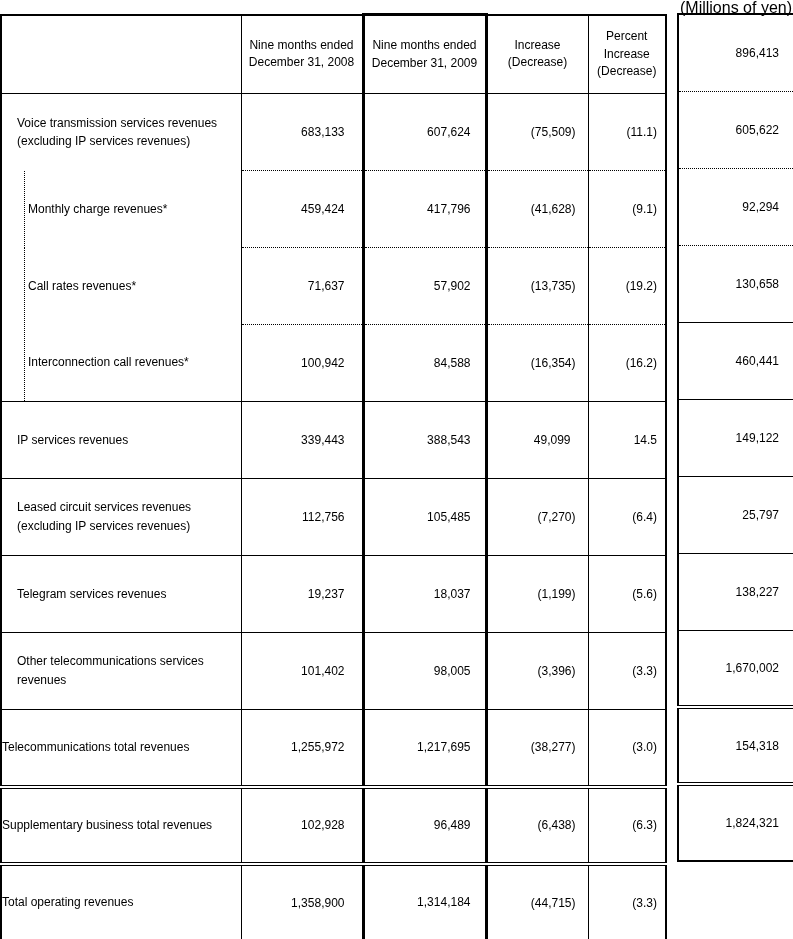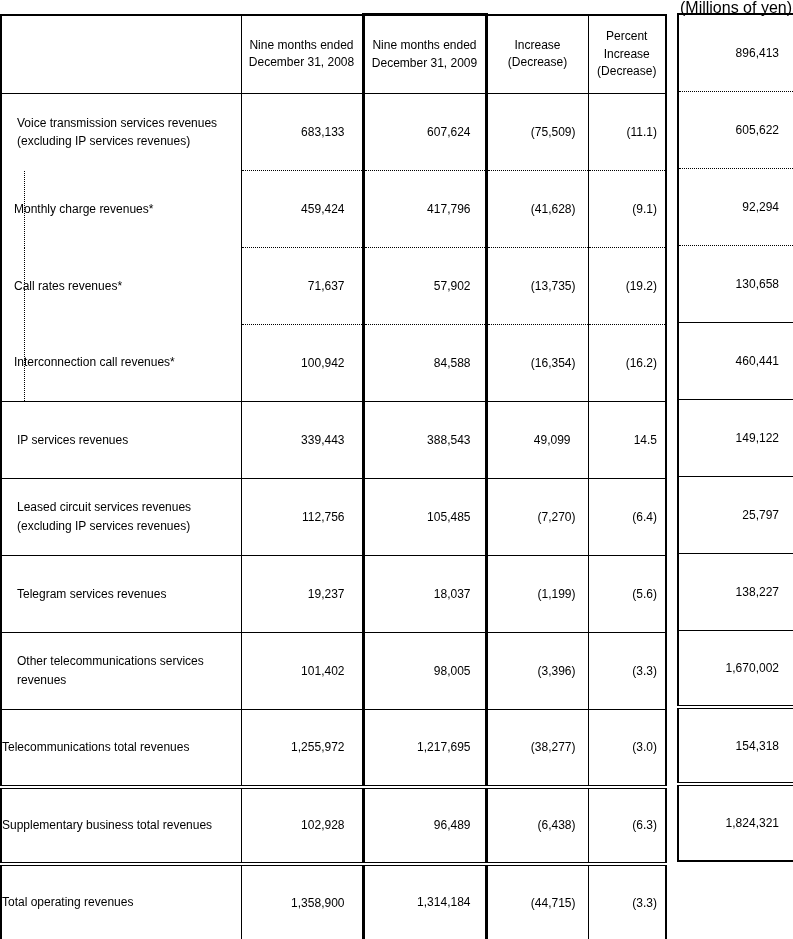--- a/index.html
+++ b/index.html
@@ -51,21 +51,21 @@
   tr.last td.em { border-bottom: 3px solid #000; }
   .after-em { border-left: 3px solid #000; }
 
   
   th { text-align: center; line-height: 1.45; }
 
   
   td.label { text-align: left; line-height: 1.55; padding-right: 8px; }
   .lab-item  { padding-left: 15px; }
   .lab-total { }
-  .lab-sub   { padding-left: 12px; }
+  .lab-sub   { padding-left: 26px; }
 
   
   tr.r-dotted td.lab-sub { border-top: none; position: relative; }
   tr.r-dotted td.lab-sub::before {
     content: ""; position: absolute; left: 22px; right: -1px; top: -1px;
     border-top: 1px dotted #000;
   }
   tr.r-dotted td.lab-sub::after {
     content: ""; position: absolute; left: 22px; top: -1px; bottom: 0;
     border-left: 1px dotted #000;

